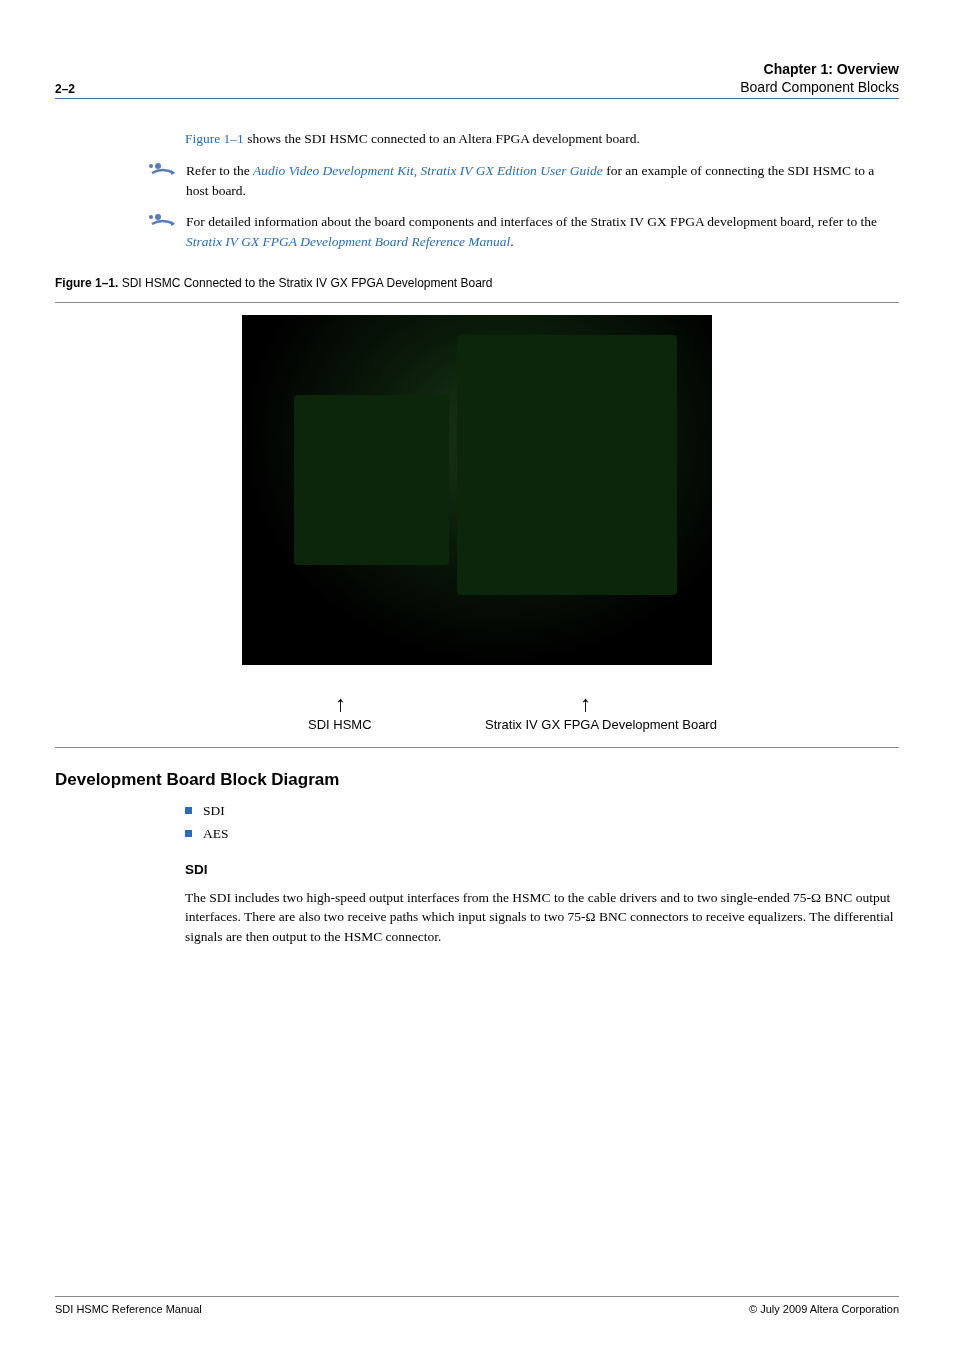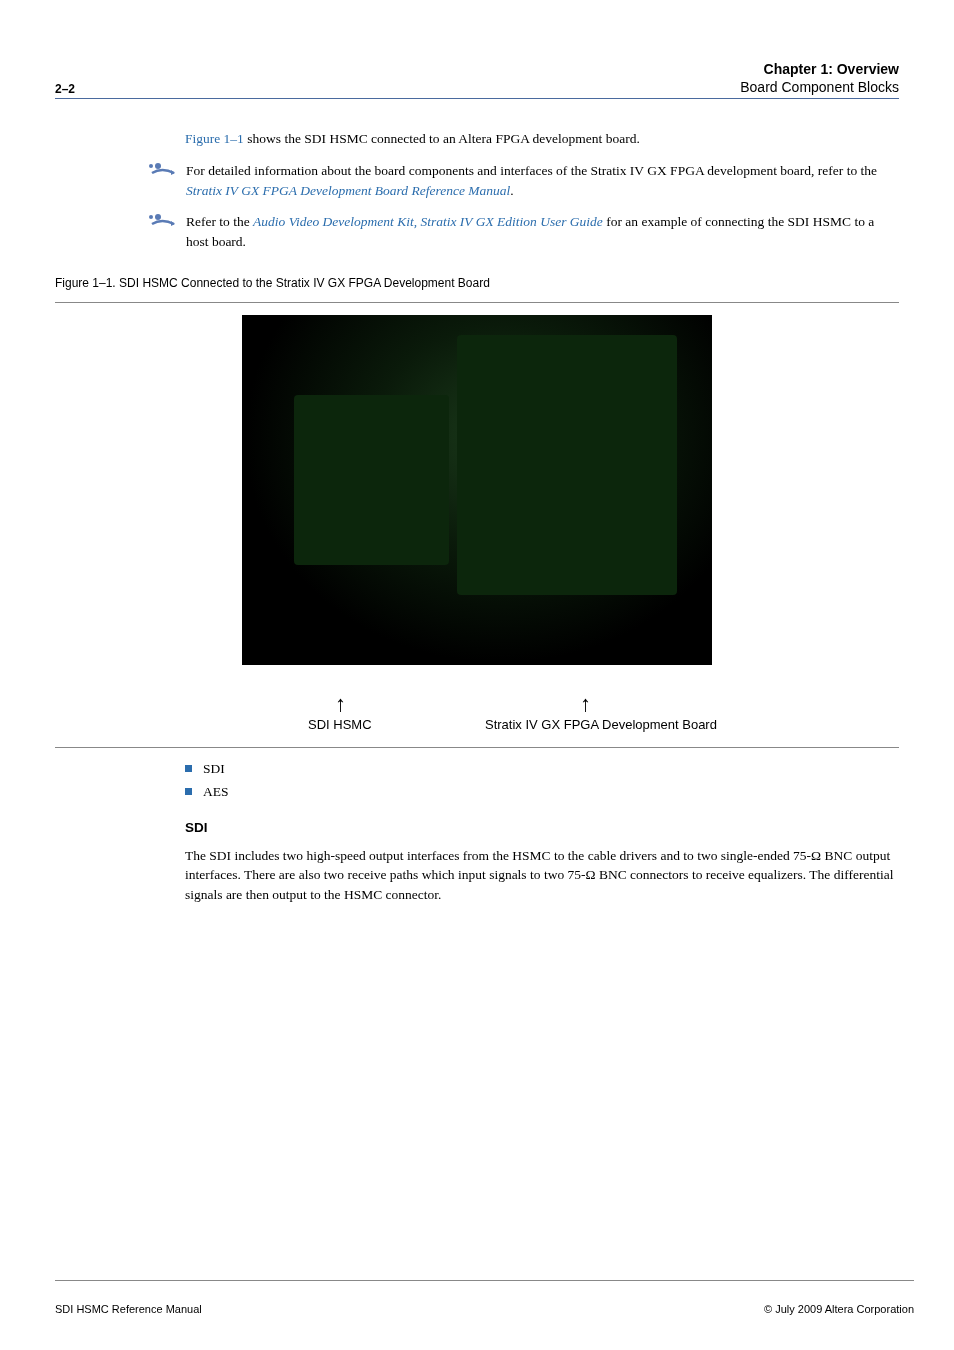--- a/index.html
+++ b/index.html
@@ -67,21 +67,21 @@
   }
   .fig-ref {
     color: #2b6dad;
   }
   .figure-caption {
     font-family: Arial, Helvetica, sans-serif;
     font-size: 12px;
     margin: 25px 0 12px 0;
   }
   .figure-caption .fig-label {
-    font-weight: normal;
+    font-weight: bold;
     margin-top: 15px;
   }
   .figure-box {
     margin: 0 0 10px 0;
     padding: 12px 0 10px 0;
     border-top: 1px solid #888;
     border-bottom: 1px solid #888;
     text-align: center;
   }
   .board-photo {
@@ -161,23 +161,23 @@
     left: 0;
     top: 7px;
     width: 7px;
     height: 7px;
     background: #2b6dad;
   }
   .footer {
     position: absolute;
     bottom: 35px;
     left: 55px;
-    right: 40px;
+    right: 55px;
     border-top: 1px solid #888;
-    padding-top: 22px;
+    padding-top: 6px;
     font-family: Arial, Helvetica, sans-serif;
     font-size: 11px;
     display: flex;
     justify-content: space-between;
   }
 </style>
 </head>
 <body>
 
 <div class="page">
@@ -187,67 +187,68 @@
     <div class="header-right">
       <div class="chap-line">Chapter 1: Overview</div>
       <div>Board Component Blocks</div>
     </div>
   </div>
 
   <div class="content-indent">
     <p class="para">
       <span class="fig-ref">Figure 1–1</span><span> shows the SDI HSMC connected to an Altera FPGA development board.</span>
     </p>
+  </div>
+
+  <div class="note-block">
+    <span class="note-icon">
+      <svg width="28" height="14" viewBox="0 0 28 14">
+        <circle cx="3" cy="3" r="2" fill="#5a7bb5"></circle>
+        <circle cx="10" cy="3" r="3" fill="#5a7bb5"></circle>
+        <path d="M 4 10 Q 14 4 26 10" stroke="#5a7bb5" stroke-width="2.5" fill="none"></path>
+        <path d="M 23 7 L 27 10 L 23 12 Z" fill="#5a7bb5"></path>
+      </svg>
+    </span>
+    <div class="note-text">
+      <span>Refer to the </span><a class="link">Audio Video Development Kit, Stratix IV GX Edition User Guide</a><span> for an example of connecting the SDI HSMC to a host board.</span>
+    </div>
   </div>
 
   <div class="note-block">
     <span class="note-icon">
       <svg width="28" height="14" viewBox="0 0 28 14">
         <circle cx="3" cy="3" r="2" fill="#5a7bb5"></circle>
         <circle cx="10" cy="3" r="3" fill="#5a7bb5"></circle>
         <path d="M 4 10 Q 14 4 26 10" stroke="#5a7bb5" stroke-width="2.5" fill="none"></path>
         <path d="M 23 7 L 27 10 L 23 12 Z" fill="#5a7bb5"></path>
       </svg>
     </span>
     <div class="note-text">
       <span>For detailed information about the board components and interfaces of the Stratix IV GX FPGA development board, refer to the </span><a class="link">Stratix IV GX FPGA Development Board Reference Manual</a><span>.</span>
     </div>
   </div>
 
-  <div class="note-block">
-    <span class="note-icon">
-      <svg width="28" height="14" viewBox="0 0 28 14">
-        <circle cx="3" cy="3" r="2" fill="#5a7bb5"></circle>
-        <circle cx="10" cy="3" r="3" fill="#5a7bb5"></circle>
-        <path d="M 4 10 Q 14 4 26 10" stroke="#5a7bb5" stroke-width="2.5" fill="none"></path>
-        <path d="M 23 7 L 27 10 L 23 12 Z" fill="#5a7bb5"></path>
-      </svg>
-    </span>
-    <div class="note-text">
-      <span>Refer to the </span><a class="link">Audio Video Development Kit, Stratix IV GX Edition User Guide</a><span> for an example of connecting the SDI HSMC to a host board.</span>
-    </div>
-  </div>
-
   <div class="figure-caption">
     <span class="fig-label">Figure 1–1.</span>
     <span>SDI HSMC Connected to the Stratix IV GX FPGA Development Board</span>
   </div>
 
   <div class="figure-box">
     <div class="board-photo"></div>
     <div class="arrow-row">
       <span class="arrow left">↑</span>
       <span class="arrow right">↑</span>
     </div>
     <div class="label-row">
       <span class="lbl left">SDI HSMC</span>
       <span class="lbl right">Stratix IV GX FPGA Development Board</span>
     </div>
   </div>
 
+  <h2 class="section">Development Board Block Diagram</h2>
 
   <div class="content-indent">
 
     <ul class="bullets">
       <li>SDI</li>
       <li>AES</li>
     </ul>
 
     <h3 class="subsection">SDI</h3>
     <p class="para">The SDI includes two high-speed output interfaces from the HSMC to the cable drivers and to two single-ended 75-Ω BNC output interfaces. There are also two receive paths which input signals to two 75-Ω BNC connectors to receive equalizers. The differential signals are then output to the HSMC connector.</p>

